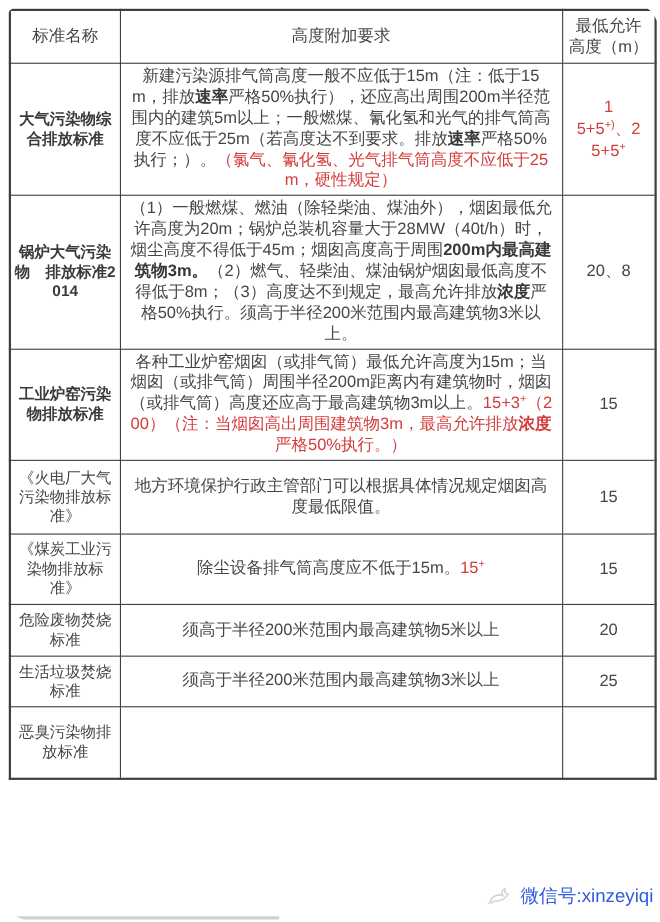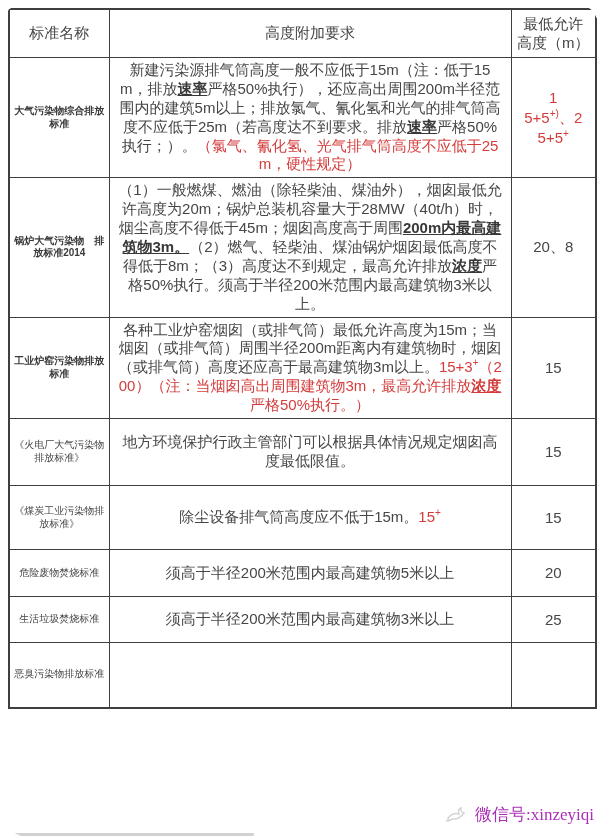--- a/index.html
+++ b/index.html
@@ -16,33 +16,33 @@
     border:1px solid #3f3f3f;
     text-align:center;vertical-align:middle;
     font-size:15px;line-height:1.26;
     padding:2px 5px;overflow:hidden;
     word-break:break-all;
   }
   .std th{font-weight:normal;height:43px;font-size:15px;}
   .col-name{width:100px;}
   .col-req{width:402px;}
   .col-min{width:85px;}
-  td.name-cell{font-size:10px;padding:2px 3px;}
+  td.name-cell{font-size:14px;padding:2px 3px;}
   td.name-cell.nb{font-weight:bold;color:#3a3a3a;}
   td.req-cell{padding:3px 8px;}
   td.min-cell{padding:1px 2px;font-size:15px;}
   .min-line{line-height:20px;}
-  .b{font-weight:bold;color:#383838;text-decoration:underline;}
+  .b{font-weight:bold;color:#383838;}
   .r{color:#d43c3c;}
   sup{font-size:10px;line-height:0;}
   .watermark{
     position:absolute;right:6px;bottom:12px;
     display:flex;align-items:center;gap:4px;
-    color:#a21caf;font-size:17px;opacity:.92;
-    pointer-events:none;white-space:nowrap;font-family:Liberation Serif, serif;
+    color:#1d4ed8;font-size:17px;opacity:.92;
+    pointer-events:none;white-space:nowrap;
   }
   .wm-icon{width:26px;height:22px;opacity:.8;}
   .scan-smudge{
     position:absolute;left:14px;top:833px;width:240px;height:3px;
     background:#9a9a9a;opacity:.45;border-radius:2px;
   }
 </style>
 </head>
 <body>
 
@@ -57,21 +57,21 @@
     <thead>
       <tr>
         <th>标准名称</th>
         <th>高度附加要求</th>
         <th>最低允许高度（m）</th>
       </tr>
     </thead>
     <tbody id="rows-body">
         <tr style="height: 95px;">
           <td class="name-cell nb">大气污染物综合排放标准</td>
-          <td class="req-cell"><span>新建污染源排气筒高度一般不应低于15m（注：低于15m，排放</span><span class="b">速率</span><span>严格50%执行），还应高出周围200m半径范围内的建筑5m以上；排放氯气、氰化氢和光气的排气筒高度不应低于25m（若高度达不到要求。排放</span><span class="b">速率</span><span>严格50%执行；）。</span><span class="r">（氯气、氰化氢、光气排气筒高度不应低于25m，硬性规定）</span></td>
+          <td class="req-cell"><span>新建污染源排气筒高度一般不应低于15m（注：低于15m，排放</span><span class="b">速率</span><span>严格50%执行），还应高出周围200m半径范围内的建筑5m以上；一般燃煤、氰化氢和光气的排气筒高度不应低于25m（若高度达不到要求。排放</span><span class="b">速率</span><span>严格50%执行；）。</span><span class="r">（氯气、氰化氢、光气排气筒高度不应低于25m，硬性规定）</span></td>
           <td class="min-cell">
             <div class="min-line"><span class="r">1</span></div>
             <div class="min-line"><span class="r">5+5</span><sup class="r">+)</sup><span class="r">、2</span></div>
             <div class="min-line"><span class="r">5+5</span><sup class="r">+</sup></div>
           </td>
         </tr>
         <tr style="height: 106px;">
           <td class="name-cell nb">锅炉大气污染物　排放标准2014</td>
           <td class="req-cell"><span>（1）一般燃煤、燃油（除轻柴油、煤油外），烟囱最低允许高度为20m；锅炉总装机容量大于28MW（40t/h）时，烟尘高度不得低于45m；烟囱高度高于周围</span><span class="b">200m内最高建筑物3m。</span><span>（2）燃气、轻柴油、煤油锅炉烟囱最低高度不得低于8m；（3）高度达不到规定，最高允许排放</span><span class="b">浓度</span><span>严格50%执行。须高于半径200米范围内最高建筑物3米以上。</span></td>
           <td class="min-cell">

